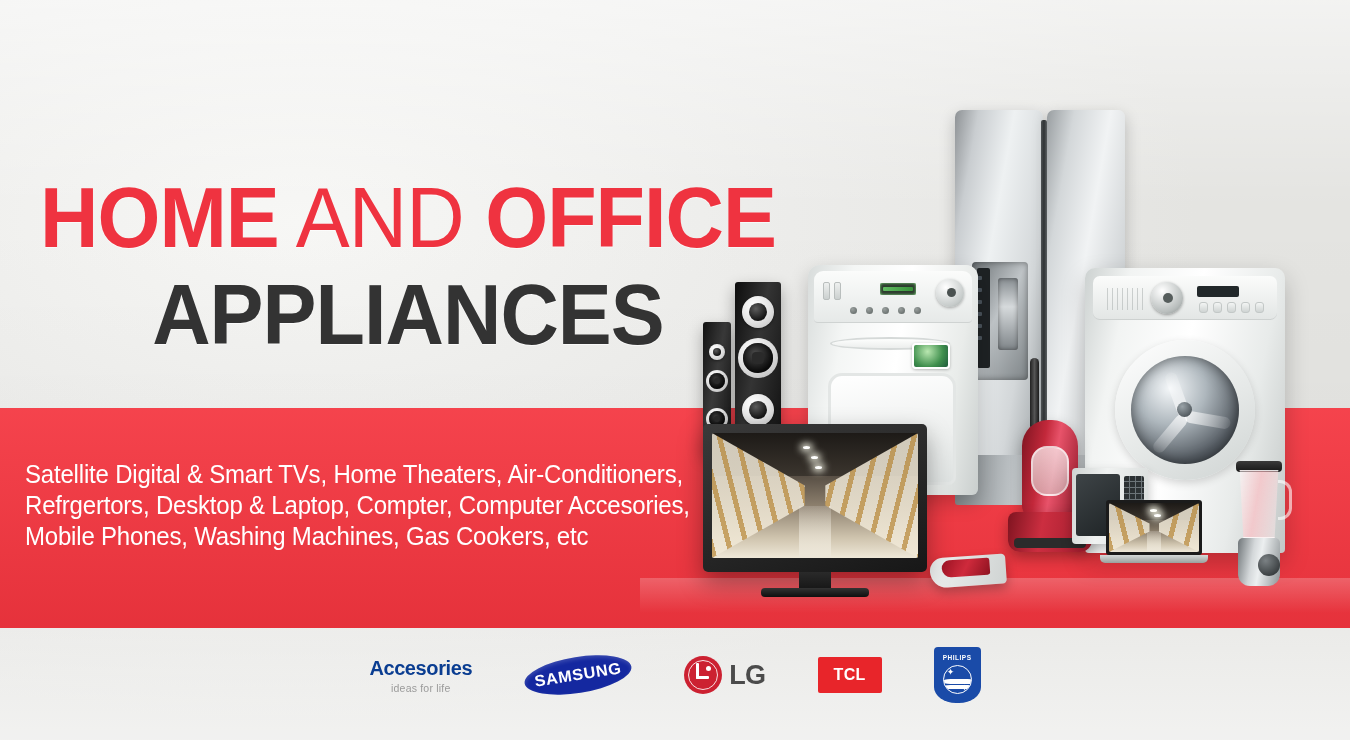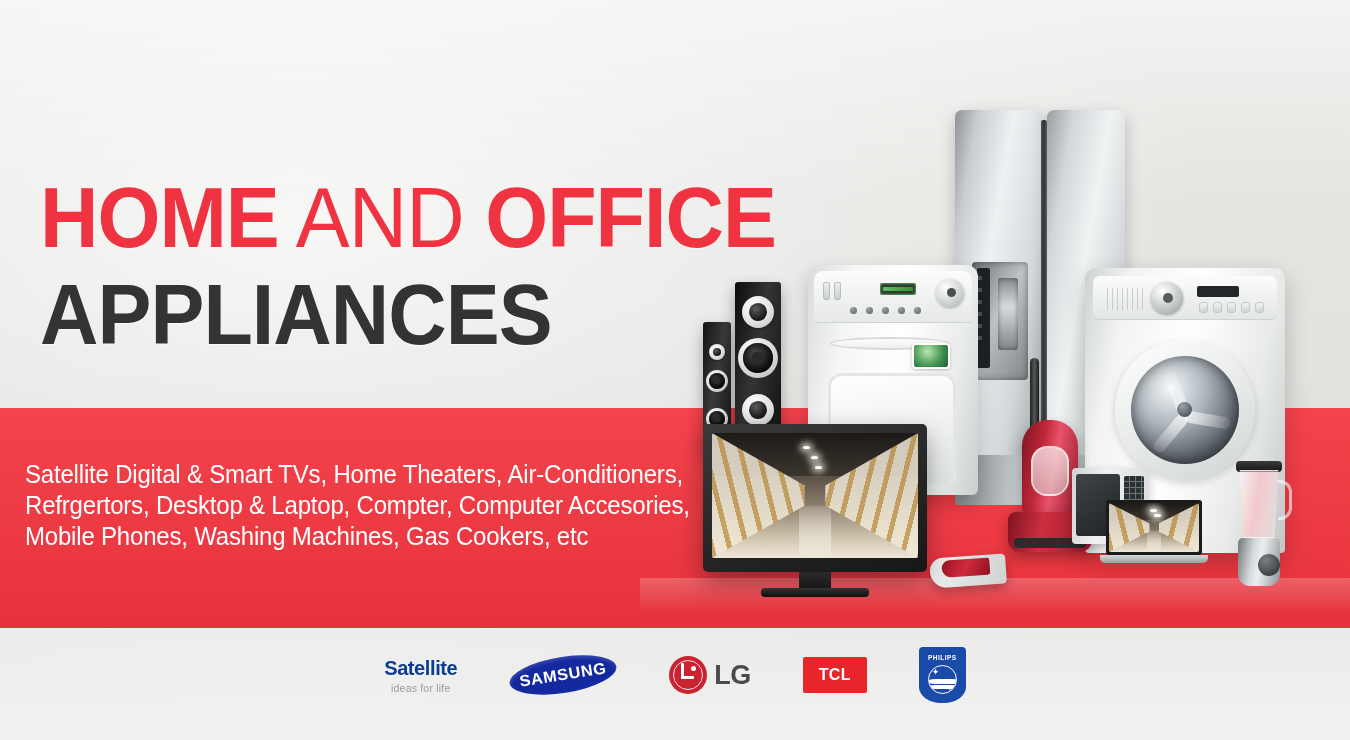--- a/index.html
+++ b/index.html
@@ -37,20 +37,21 @@
   .floor-gloss{
     position:absolute; left:640px; top:578px; width:710px; height:50px;
     background:linear-gradient(180deg, rgba(255,255,255,.22), rgba(255,255,255,0) 70%);
     z-index:4; pointer-events:none;
   }
 
   
   .headline{
     position:absolute; left:40px; top:176px; z-index:6;
     line-height:.96;
+    text-align:center;
   }
   .hl-row1{
     font-size:86px; letter-spacing:-1px;
     white-space:nowrap;
     font-stretch:condensed;
     transform:scaleX(.94); transform-origin:left top;
   }
   .hl-row1 .w-home, .hl-row1 .w-office{
     font-weight:bold; color:#ef3340;
     text-shadow:0 1px 0 rgba(255,255,255,.6);
@@ -632,21 +633,21 @@
 
   <div class="copy">
     <div>Satellite Digital &amp; Smart TVs, Home Theaters, Air-Conditioners,</div>
     <div>Refrgertors, Desktop &amp; Laptop, Compter, Computer Accesories,</div>
     <div>Mobile Phones, Washing Machines, Gas Cookers, etc</div>
   </div>
 
   <div class="logos">
 
     <div class="logo lg-panasonic">
-      <div class="pana-word">Satellite</div>
+      <div class="pana-word">Accesories</div>
       <div class="pana-tag">ideas for life</div>
     </div>
 
     <div class="logo lg-samsung">
       <span class="samsung-word">SAMSUNG</span>
     </div>
 
     <div class="logo lg-lg">
       <span class="lg-circle">
         <span class="lg-ring"></span>

